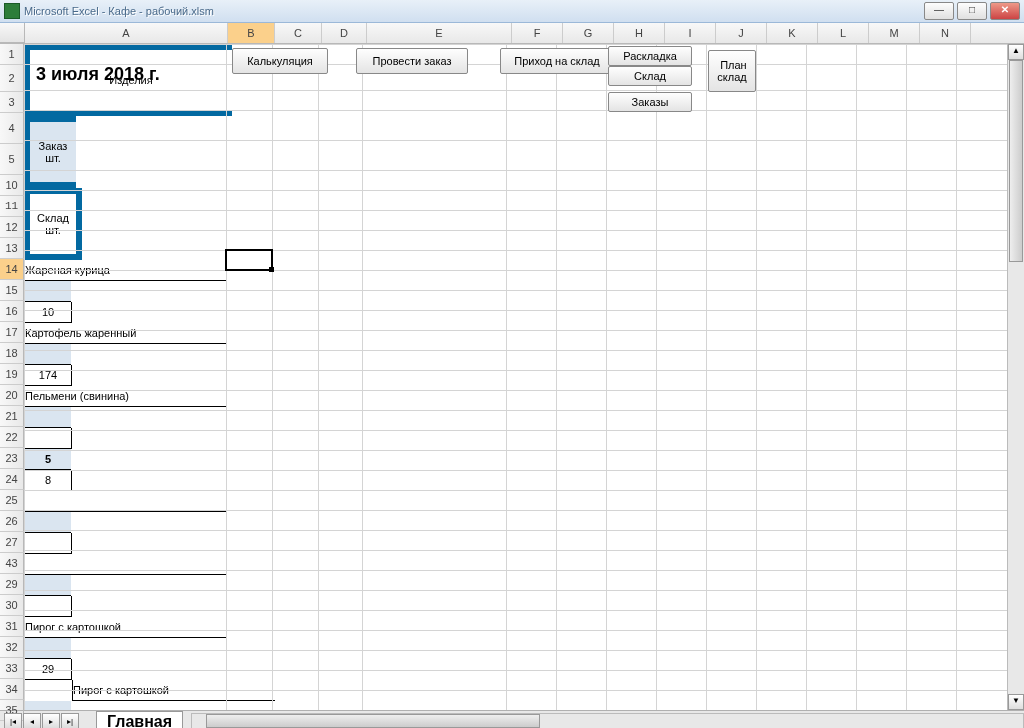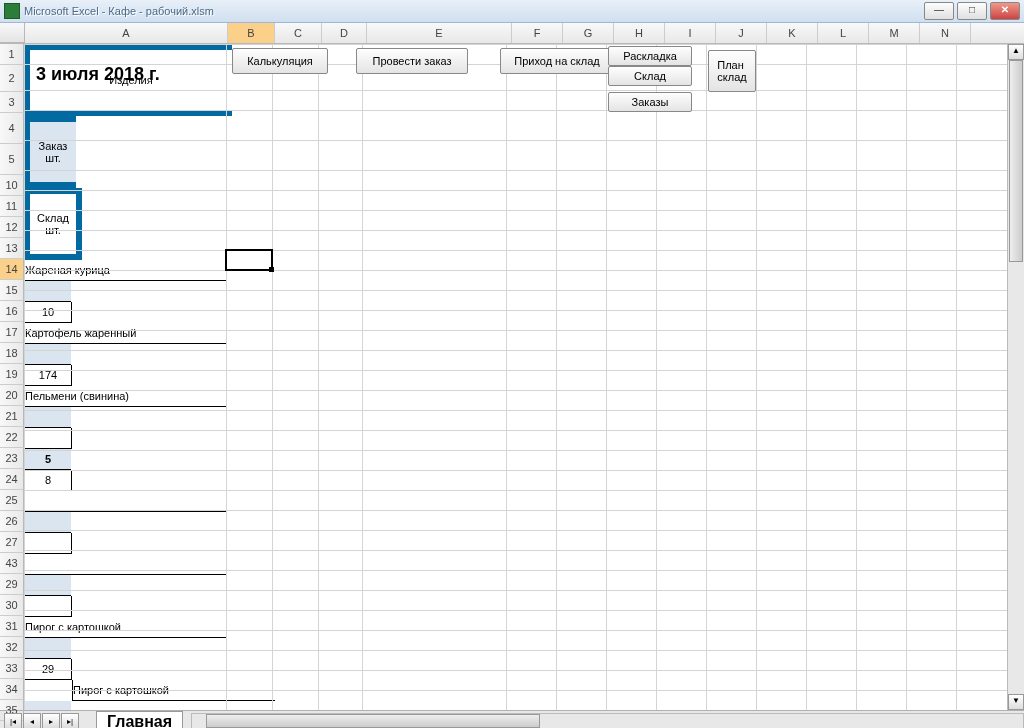--- a/index.html
+++ b/index.html
@@ -21,21 +21,21 @@
 .rh.selected{background:#fbd08b}
 .grid{flex:1;position:relative;background:#fff;overflow:hidden}
 .gridline-v{position:absolute;top:0;bottom:0;width:0;border-left:1px solid #d4d4d4}
 .gridline-h{position:absolute;left:0;right:0;height:0;border-top:1px solid #d4d4d4}
 .tbl-hdr{border:6px solid #0369a1;text-align:center;background:#fff;display:flex;align-items:center;justify-content:center;line-height:1.1}
 .tbl-cell{border-left:1px solid #000;border-bottom:1px solid #000;background:#fff}
 .tbl-cell.c{text-align:center}
 .tbl-cell.br{border-right:1px solid #000}
 .tbl-cell.blue{background:#dae5f0}
 .tbl-hdr.blue{background:#dae5f0}
-.btn{position:absolute;background:linear-gradient(#fefefe,#e4e4e4);border:1px solid #888;border-radius:2px;text-align:left;display:flex;align-items:center;justify-content:center;font-size:11px}
+.btn{position:absolute;background:linear-gradient(#fefefe,#e4e4e4);border:1px solid #888;border-radius:2px;text-align:right;display:flex;align-items:center;justify-content:center;font-size:11px}
 .date{position:absolute;font-size:18px;font-weight:bold}
 .activecell{position:absolute;border:2px solid #000;box-sizing:border-box;pointer-events:none}
 .activecell::after{content:"";position:absolute;right:-3px;bottom:-3px;width:5px;height:5px;background:#000}
 .tabbar{height:20px;background:#e8e8e8;border-top:1px solid #b0b0b0;display:flex;align-items:center;padding-left:4px}
 .tabbtn{width:16px;height:14px;border:1px solid #999;background:linear-gradient(#fff,#ddd);margin-right:1px;display:flex;align-items:center;justify-content:center;font-size:8px}
 .sheettab{background:#fff;border:1px solid #999;border-bottom:none;padding:1px 10px;margin-left:16px;border-radius:0 0 4px 4px;font-weight:bold;font-size:16px}
 .hscroll{flex:1;margin-left:8px;height:14px;background:#e8e8e8;border:1px solid #bbb;position:relative}
 .hscroll .thumb{position:absolute;left:14px;width:40%;top:0;bottom:0;background:linear-gradient(#eee,#ccc);border:1px solid #999}
 .vscroll{width:16px;background:#e8e8e8;border-left:1px solid #bbb;position:relative}
 .vscroll .btn-arrow{height:14px;background:linear-gradient(#fff,#ddd);border:1px solid #999;text-align:center;line-height:12px;font-size:8px}
@@ -75,21 +75,21 @@
 </div>
 
 <div class="body">
   <div class="rowhdrs" id="rowhdrs">
       <div class="rh" style="height: 20px; line-height: 20px;">1</div>
       <div class="rh" style="height: 26px; line-height: 26px;">2</div>
       <div class="rh" style="height: 20px; line-height: 20px;">3</div>
       <div class="rh" style="height: 30px; line-height: 30px;">4</div>
       <div class="rh" style="height: 30px; line-height: 30px;">5</div>
       <div class="rh" style="height: 20px; line-height: 20px;">10</div>
-      <div class="rh" style="height: 20px; line-height: 20px;">11</div>
+      <div class="rh" style="height: 20px; line-height: 20px; font-family: Liberation Mono, monospace;">11</div>
       <div class="rh" style="height: 20px; line-height: 20px;">12</div>
       <div class="rh" style="height: 20px; line-height: 20px;">13</div>
       <div class="rh selected" style="height: 20px; line-height: 20px;">14</div>
       <div class="rh" style="height: 20px; line-height: 20px;">15</div>
       <div class="rh" style="height: 20px; line-height: 20px;">16</div>
       <div class="rh" style="height: 20px; line-height: 20px;">17</div>
       <div class="rh" style="height: 20px; line-height: 20px;">18</div>
       <div class="rh" style="height: 20px; line-height: 20px;">19</div>
       <div class="rh" style="height: 20px; line-height: 20px;">20</div>
       <div class="rh" style="height: 20px; line-height: 20px;">21</div>

